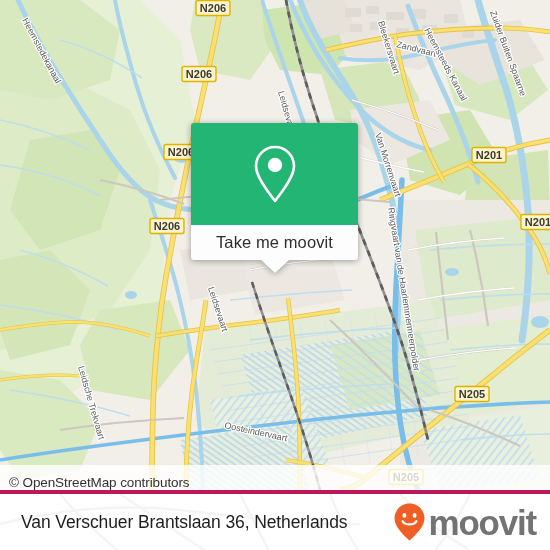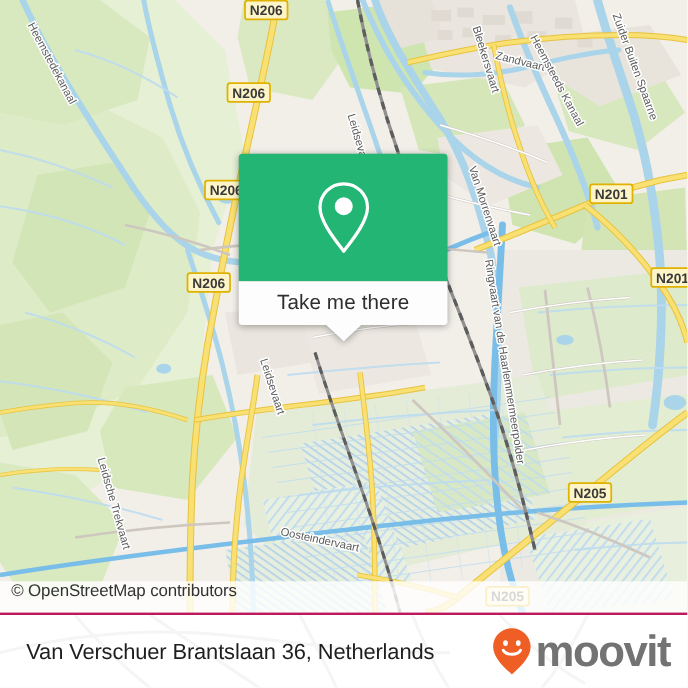--- a/index.html
+++ b/index.html
@@ -23,21 +23,21 @@
     overflow:hidden;
     background:#f2efe9;
   }
   #map svg { position:absolute; left:0; top:0; display:block; }
 
   
   #attrib {
     position:absolute; left:0; top:465px;
     width:550px; height:25px;
     background:rgba(255,255,255,0.80);
-    display:flex; align-items:flex-start;
+    display:flex; align-items:flex-end;
     padding-left:9px;
     z-index:40;
   }
   #attrib span {
     font-size:13.5px; color:#323232; letter-spacing:-0.1px;
   }
 
   
   #card {
     position:absolute;
@@ -71,21 +71,21 @@
     border-top:13px solid #fdfdfd;
   }
 
   
   #footer {
     position:absolute; left:0; top:490px;
     width:550px; height:60px;
     background:#ffffff;
     overflow:hidden;
     display:flex; align-items:center;
-    border-top:2px solid #be185d;
+    border-top:4px solid #be185d;
   }
   #footer-wm { position:absolute; left:0; top:-490px; opacity:0.085; pointer-events:none; }
   #addr {
     position:relative; z-index:2;
     margin-left:21px;
     font-size:17.5px; color:#1e1e1e;
     letter-spacing:-0.1px; white-space:nowrap;
   }
   #brand {
     position:absolute; z-index:2;
@@ -360,21 +360,21 @@
   </div>
 
   <div id="card">
     <div id="card-green">
       <svg width="46" height="60" viewBox="0 0 46 60">
         <path d="M23,3 C12.5,3 4,11.5 4,22 C4,33.5 17,49 23,57 C29,49 42,33.5 42,22 C42,11.5 33.5,3 23,3 Z" fill="none" stroke="#ffffff" stroke-width="2.6" stroke-linejoin="round"></path>
         <circle cx="23" cy="21" r="7.2" fill="#ffffff"></circle>
       </svg>
     </div>
     <div id="card-white">
-      <span>Take me there</span>
+      <span>Take me moovit</span>
     </div>
     <div id="card-tail"></div>
   </div>
 
   <div id="footer">
     <svg id="footer-wm" width="550" height="550" viewBox="0 0 550 550">
       <g stroke="#8a8a8a" stroke-width="2.4" fill="none">
         <path d="M0,520 C60,505 120,500 180,506 C240,512 300,522 360,520"></path>
         <path d="M120,490 C150,510 180,530 210,550"></path>
         <path d="M240,490 C252,514 262,532 270,550"></path>

